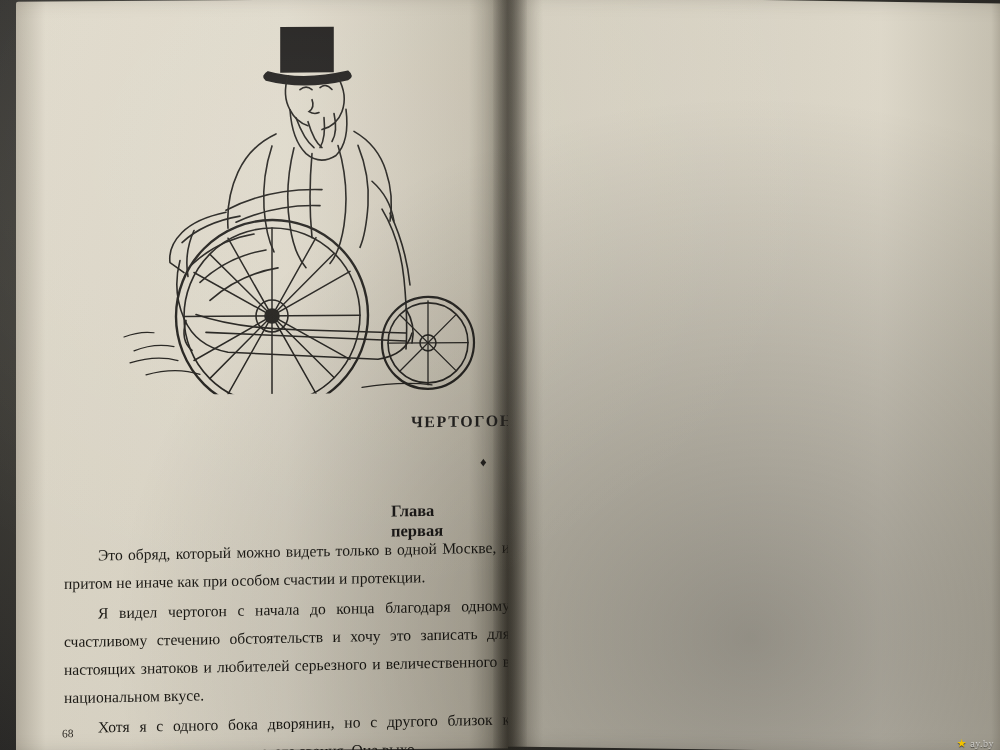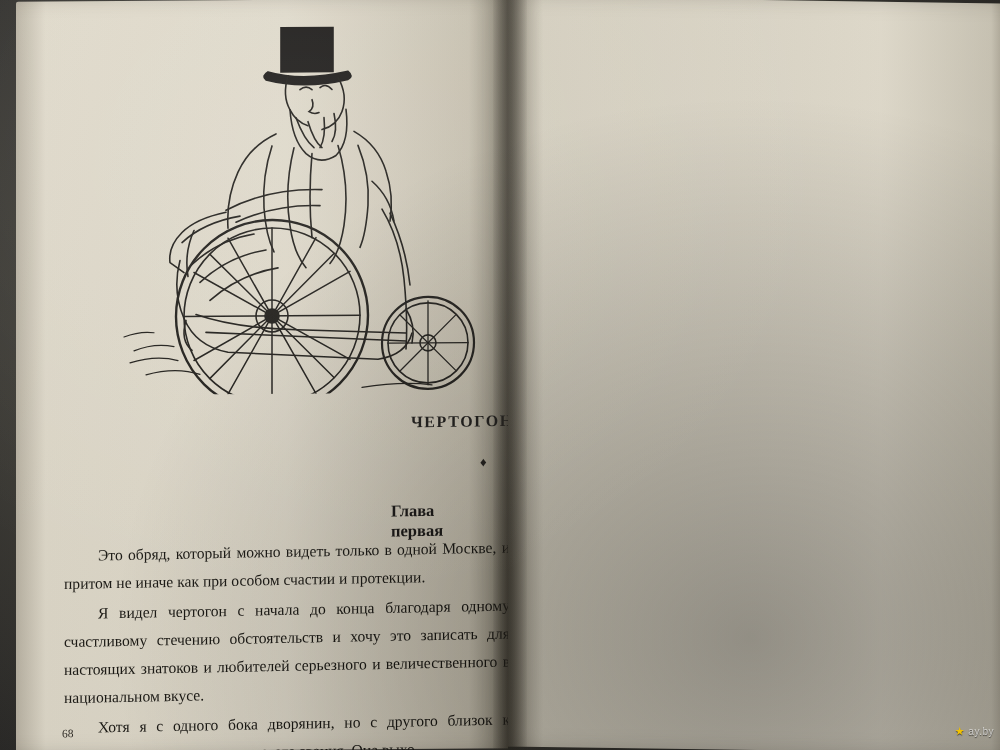--- a/index.html
+++ b/index.html
@@ -145,23 +145,23 @@
     top: 716px;
     font-size: 11.5px;
     color: #2a2620;
     transform: skewY(-0.6deg);
   }
 
   
   .watermark {
     position: absolute;
     right: 6px;
-    bottom: 12px;
+    bottom: 0;
     z-index: 9;
-    font-family: Liberation Sans, sans-serif;
+    font-family: Liberation Serif, serif;
     font-size: 10px;
     color: rgba(250,250,250,0.65);
     letter-spacing: 0.5px;
     text-shadow: 0 1px 1px rgba(0,0,0,0.6);
   }
   .wm-star { color: #f2c200; font-size: 11px; }
 </style>
 </head>
 <body>
 

